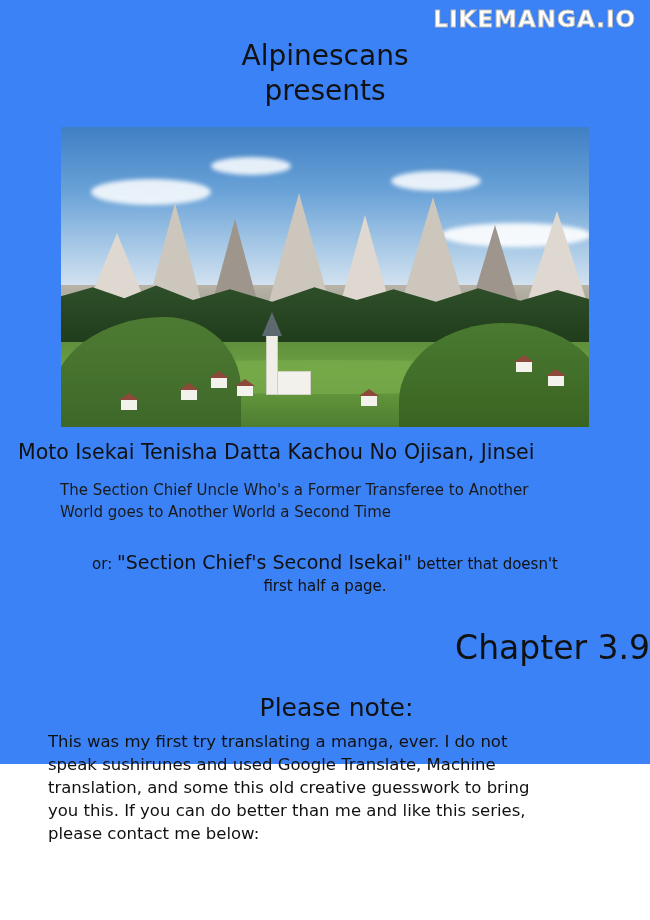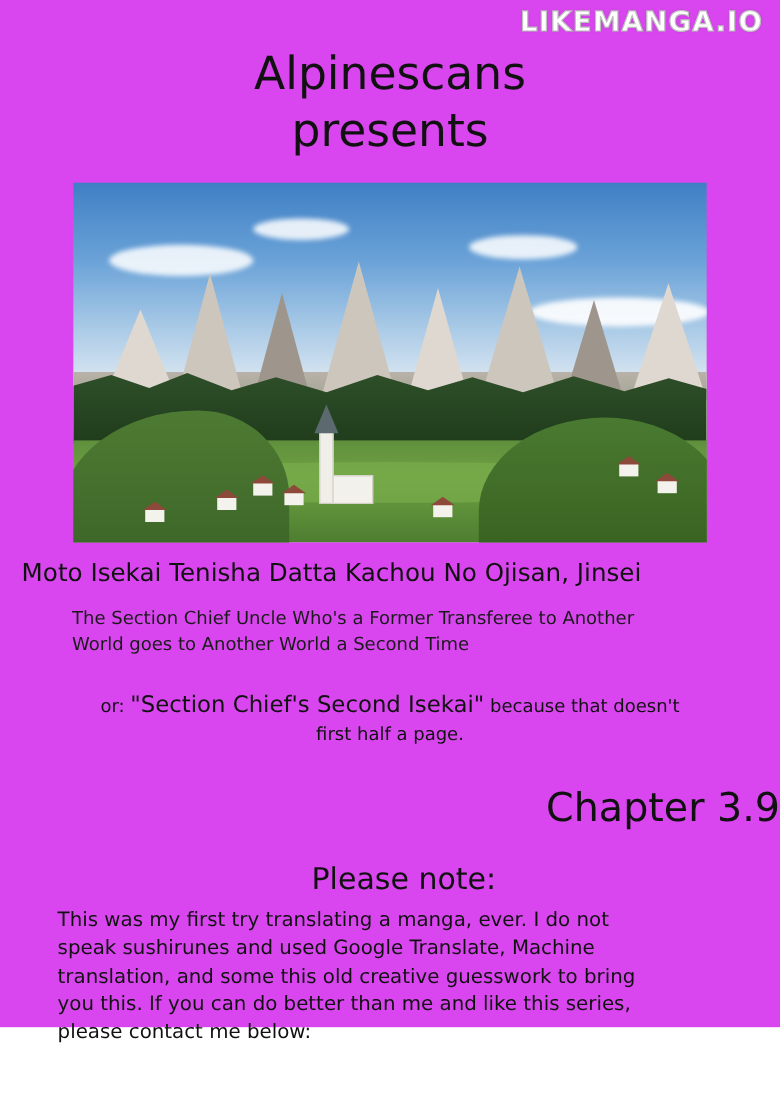--- a/index.html
+++ b/index.html
@@ -10,42 +10,42 @@
   body {
     width: 650px;
     height: 920px;
     overflow: hidden;
     font-family: "DejaVu Sans", sans-serif;
     color: #000000;
     position: relative;
   }
   .page {
     width: 650px;
-    height: 856px;
+    height: 764px;
     position: relative;
-    background: #d946ef;
+    background: #3b82f6;
     box-sizing: border-box;
   }
   .watermark {
     position: absolute;
     top: 6px;
     right: 14px;
     font-family: "DejaVu Sans", sans-serif;
     font-weight: bold;
     font-size: 23px;
     letter-spacing: 1px;
     color: #ffffff;
     -webkit-text-stroke: 1px #bdbdbd;
     text-shadow: 0 0 2px rgba(0,0,0,0.25);
     z-index: 5;
   }
   .presents {
     padding-top: 38px;
     text-align: center;
-    font-size: 38px;
+    font-size: 28px;
     line-height: 1.26;
     font-family: "DejaVu Sans", sans-serif;
     color: #111;
   }
   .presents .line {
     display: block;
   }
   .art-wrap {
     margin: 18px auto 0 auto;
     width: 528px;
@@ -286,21 +286,21 @@
   <div class="title">
     <span>Moto Isekai Tenisha Datta Kachou No Ojisan, Jinsei</span><br>
   </div>
 
   <div class="subtitle">
     <span>The Section Chief Uncle Who's a Former Transferee to Another</span><br>
     <span>World goes to Another World a Second Time</span>
   </div>
 
   <div class="alt-title">
-    <span>or: </span><span class="big">"Section Chief's Second Isekai"</span><span> because that doesn't</span><br>
+    <span>or: </span><span class="big">"Section Chief's Second Isekai"</span><span> better that doesn't</span><br>
     <span>first half a page.</span>
   </div>
 
   <div class="chapter">Chapter 3.9</div>
 
   <div class="note-head">Please note:</div>
 
   <div class="note-body">
     <span>This was my first try translating a manga, ever. I do not</span><br>
     <span>speak sushirunes and used Google Translate, Machine</span><br>

